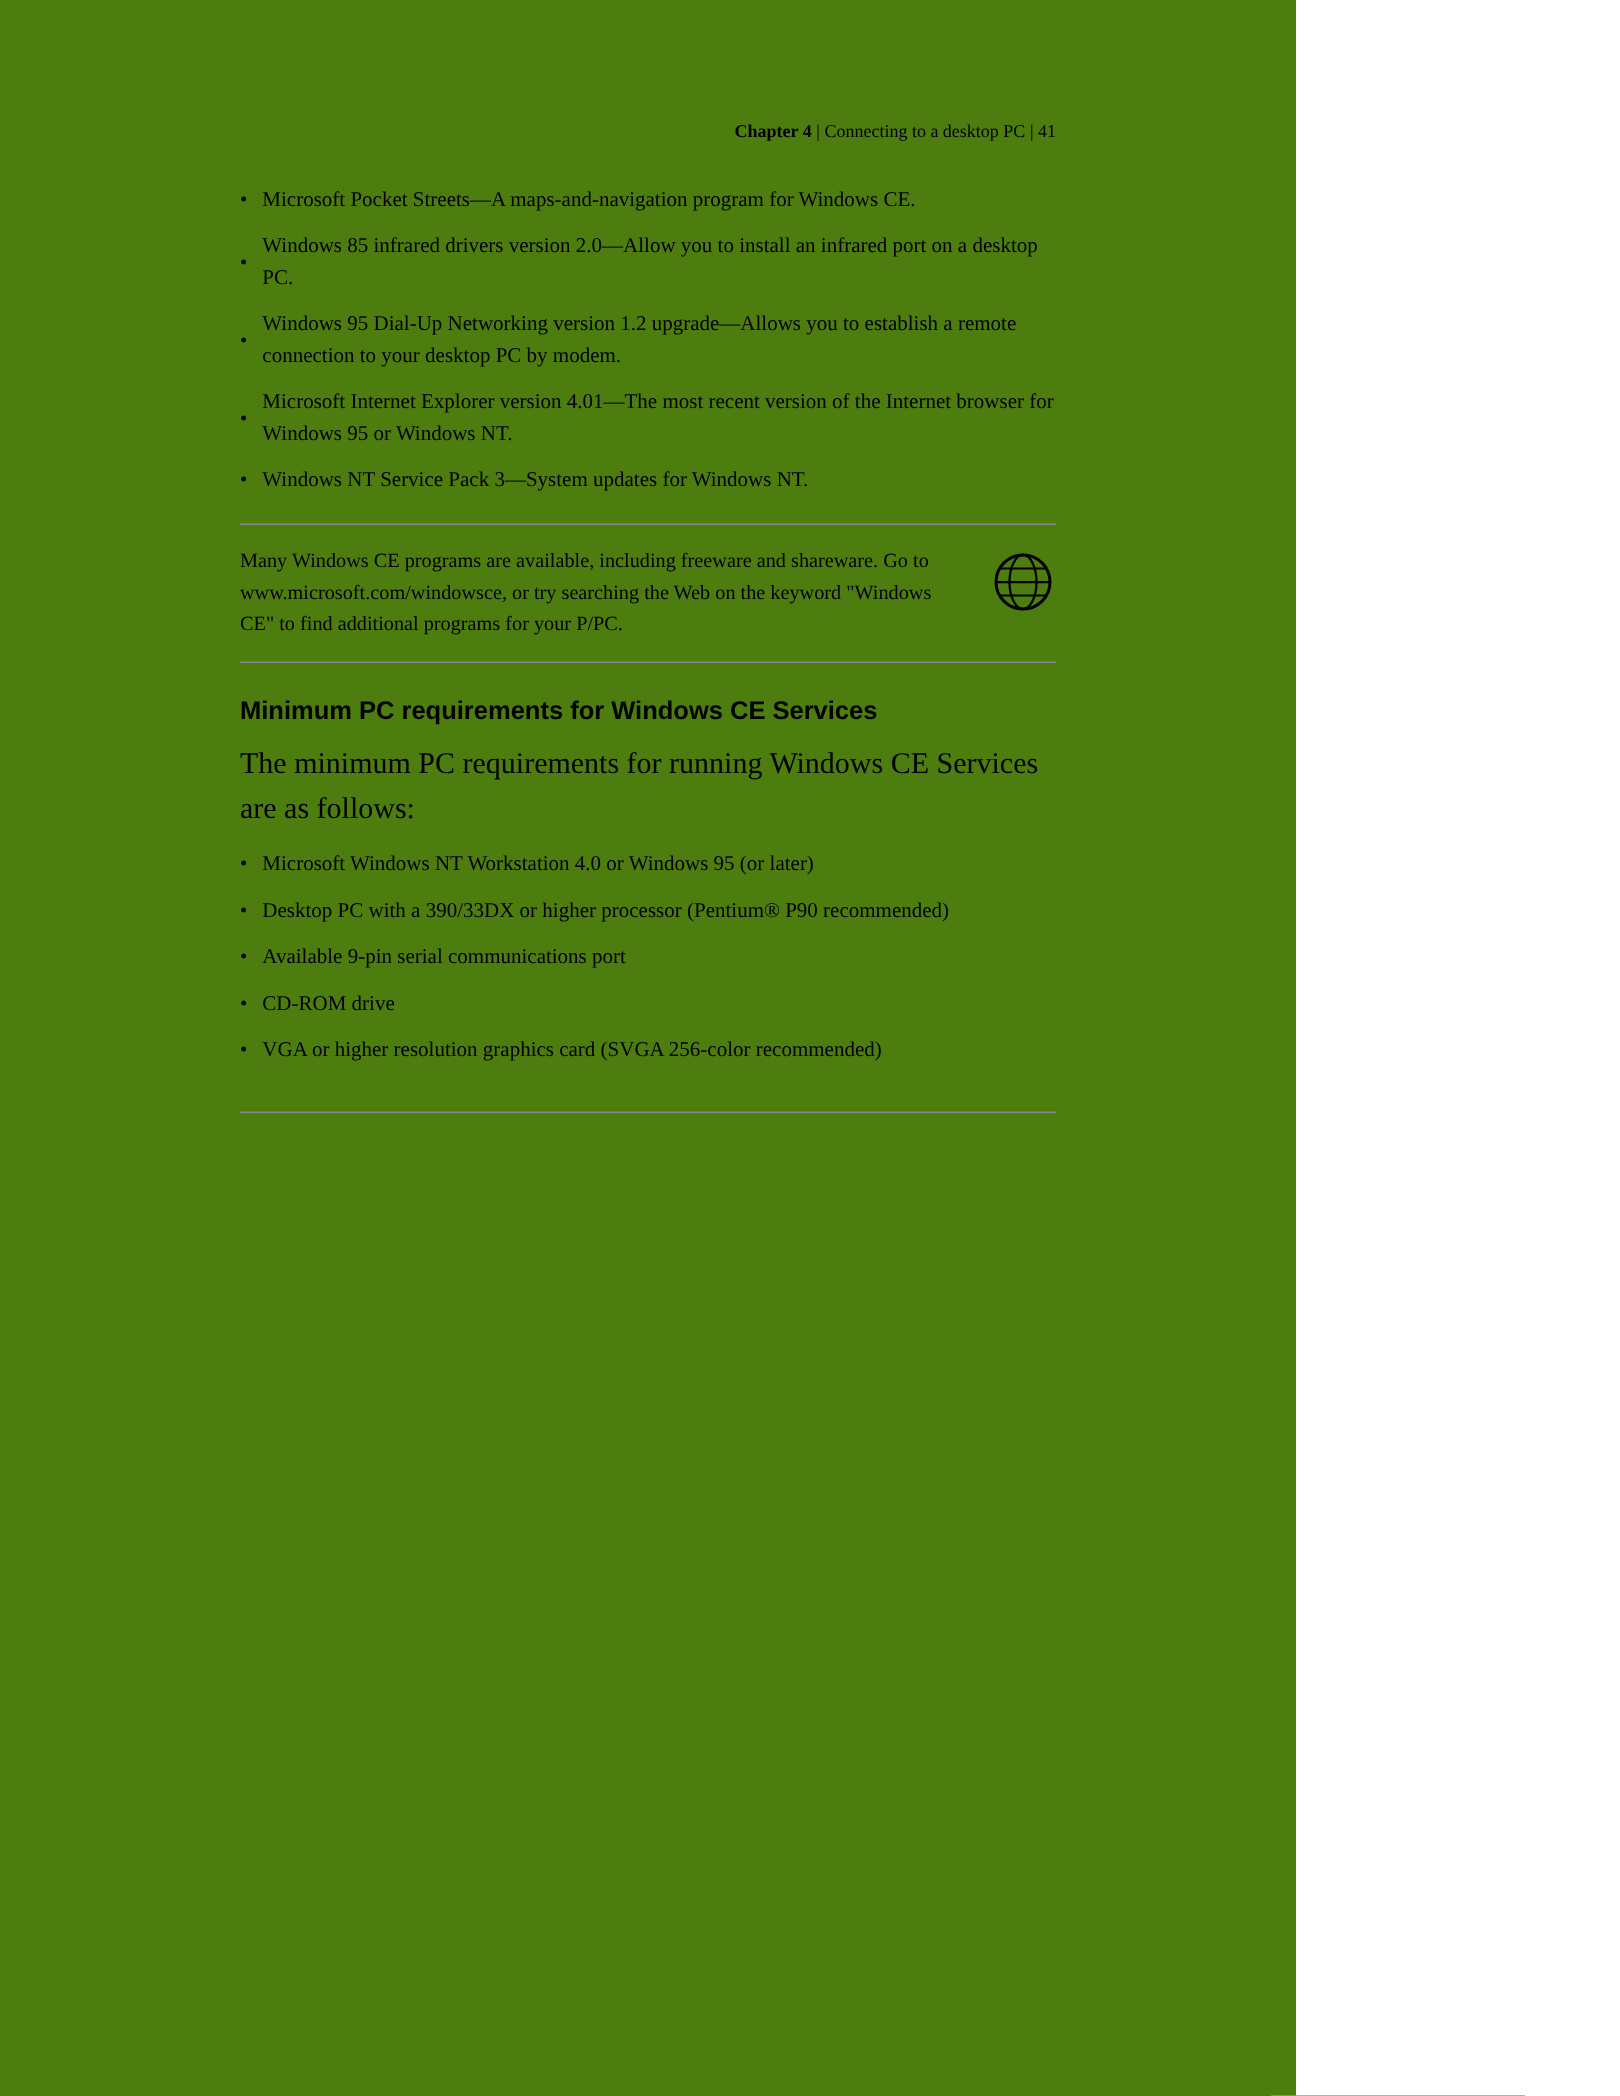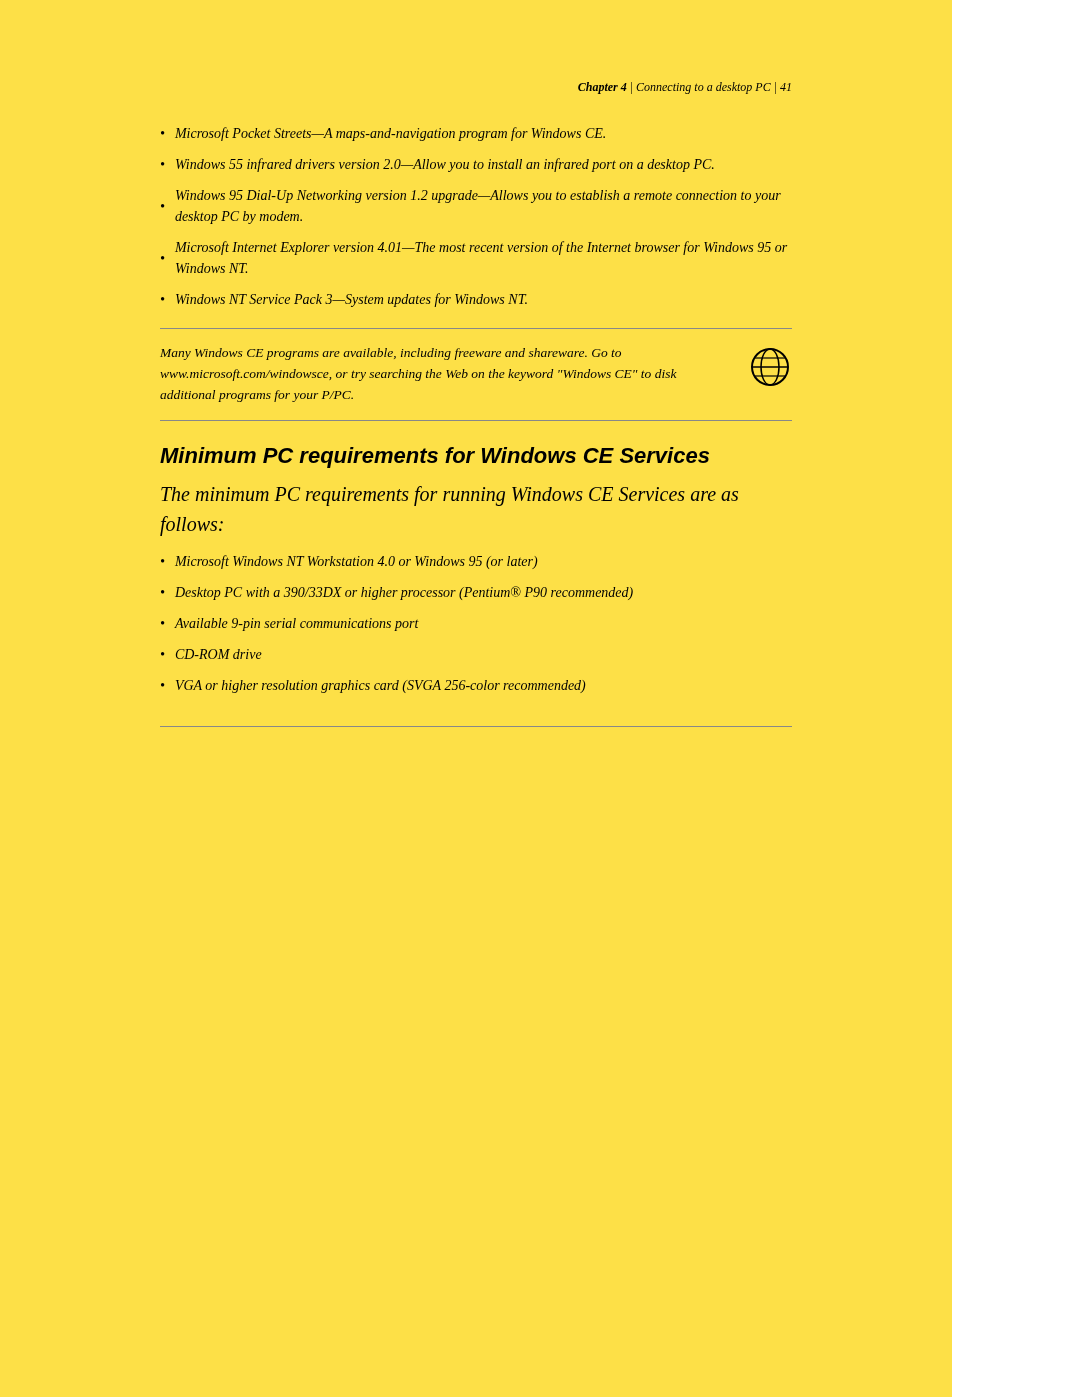--- a/index.html
+++ b/index.html
@@ -11,26 +11,25 @@
     body {
       background: #ffffff;
       font-family: "Times New Roman", Times, serif;
       font-size: 14px;
       color: #000000;
       width: 1080px;
       min-height: 1397px;
     }
 
     .page {
-      width: 952px;
+      width: 864px;
       min-height: 1397px;
-      background: #fde047;
+      background: #4d7c0f;
       padding: 80px 160px 80px 160px;
       position: relative;
-      font-style: italic;
     }
 
     .header {
       text-align: right;
       font-size: 12px;
       font-weight: normal;
       border-bottom: none;
       margin-bottom: 28px;
       padding-bottom: 0;
     }
@@ -81,21 +80,21 @@
 
     .note-icon {
       flex-shrink: 0;
       width: 44px;
       height: 44px;
       margin-top: 2px;
     }
 
     .section-heading {
       font-family: Arial, Helvetica, sans-serif;
-      font-size: 22px;
+      font-size: 17px;
       font-weight: bold;
       margin-bottom: 10px;
       margin-top: 4px;
     }
 
     .section-intro {
       font-size: 20px;
       line-height: 1.5;
       margin-bottom: 12px;
     }
@@ -119,35 +118,35 @@
     <span class="header-text">
       <strong>Chapter 4</strong><span> | </span><span>Connecting to a desktop PC</span><span> | </span><span>41</span>
     </span>
   </div>
 
   <ul class="bullet-list">
     <li>
         <span>Microsoft Pocket Streets—A maps-and-navigation program for Windows CE.</span>
       </li>
     <li>
-        <span>Windows 55 infrared drivers version 2.0—Allow you to install an infrared port on a desktop PC.</span>
+        <span>Windows 85 infrared drivers version 2.0—Allow you to install an infrared port on a desktop PC.</span>
       </li>
     <li>
         <span>Windows 95 Dial-Up Networking version 1.2 upgrade—Allows you to establish a remote connection to your desktop PC by modem.</span>
       </li>
     <li>
         <span>Microsoft Internet Explorer version 4.01—The most recent version of the Internet browser for Windows 95 or Windows NT.</span>
       </li>
     <li>
         <span>Windows NT Service Pack 3—System updates for Windows NT.</span>
       </li>
   </ul>
 
   <div class="note-box">
-    <p class="note-text">Many Windows CE programs are available, including freeware and shareware. Go to www.microsoft.com/windowsce, or try searching the Web on the keyword "Windows CE" to disk additional programs for your P/PC.</p>
+    <p class="note-text">Many Windows CE programs are available, including freeware and shareware. Go to www.microsoft.com/windowsce, or try searching the Web on the keyword "Windows CE" to find additional programs for your P/PC.</p>
     <div class="note-icon">
       
       <svg viewBox="0 0 44 44" width="44" height="44">
         <circle cx="22" cy="22" r="18" fill="none" stroke="#000" stroke-width="2"></circle>
         <ellipse cx="22" cy="22" rx="9" ry="18" fill="none" stroke="#000" stroke-width="1.5"></ellipse>
         <line x1="4" y1="22" x2="40" y2="22" stroke="#000" stroke-width="1.5"></line>
         <line x1="6" y1="13" x2="38" y2="13" stroke="#000" stroke-width="1.2"></line>
         <line x1="6" y1="31" x2="38" y2="31" stroke="#000" stroke-width="1.2"></line>
       </svg>
     </div>

